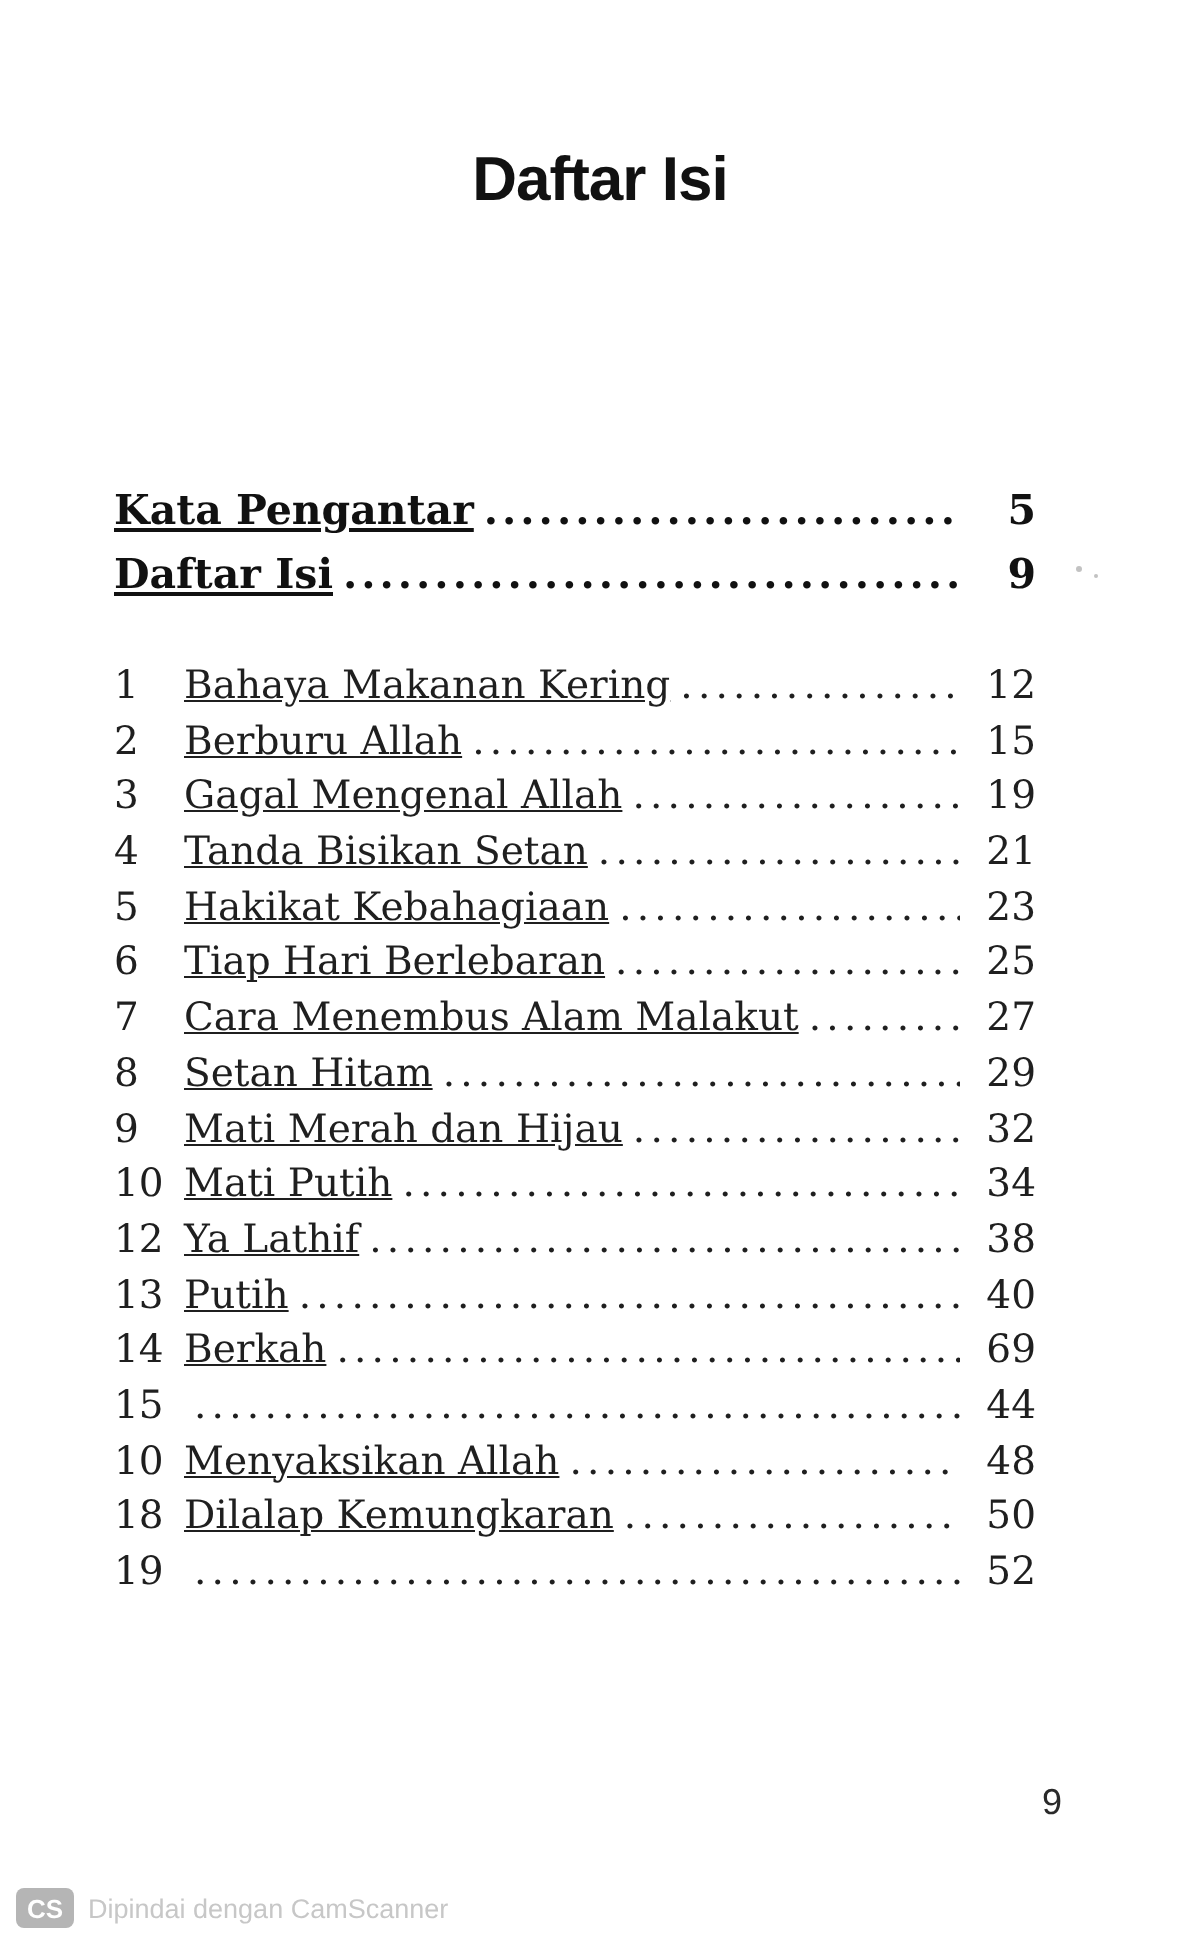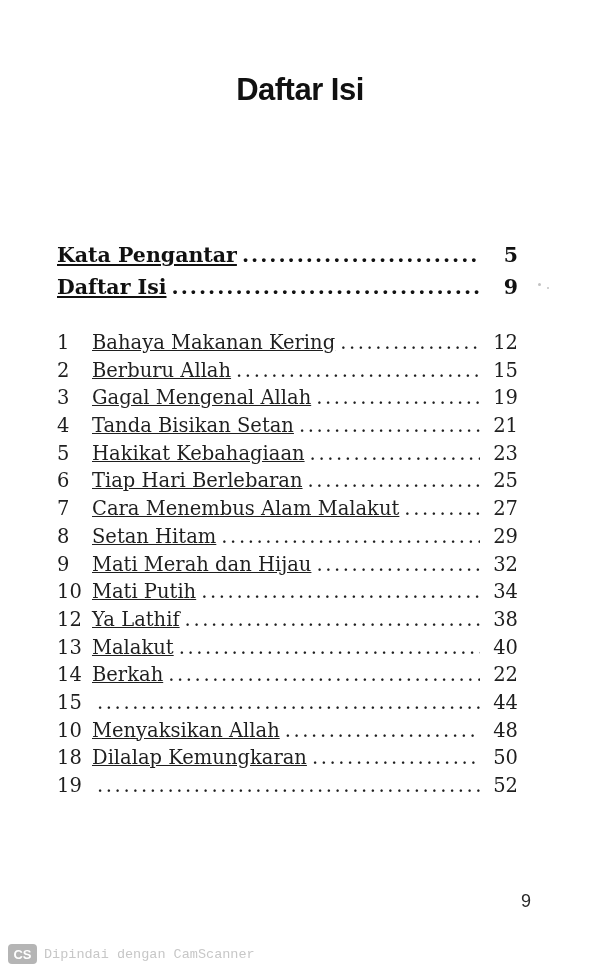--- a/index.html
+++ b/index.html
@@ -98,21 +98,21 @@
     border-radius:4px;
     color:#ffffff;
     font-family:"Liberation Sans","DejaVu Sans",sans-serif;
     font-weight:700;
     font-size:13px;
     display:flex;
     align-items:center;
     justify-content:center;
   }
   .wm-text{
-    font-family:Liberation Mono, monospace;
+    font-family:Liberation Sans, sans-serif;
     font-size:13.5px;
     color:var(--wm-gray);
   }
   .speck{
     position:absolute;
     background:#8f8f8f;
     border-radius:50%;
     opacity:0.55;
   }
   .speck-1{left:538px;top:283px;width:3px;height:3px;}
@@ -215,30 +215,30 @@
 
       <div class="toc-row">
         <span class="num">12</span>
         <span class="ttl">Ya Lathif</span>
         <span class="dots"></span>
         <span class="pg">38</span>
       </div>
 
       <div class="toc-row">
         <span class="num">13</span>
-        <span class="ttl">Malakut</span>
+        <span class="ttl">Putih</span>
         <span class="dots"></span>
         <span class="pg">40</span>
       </div>
 
       <div class="toc-row">
         <span class="num">14</span>
         <span class="ttl">Berkah</span>
         <span class="dots"></span>
-        <span class="pg">22</span>
+        <span class="pg">69</span>
       </div>
 
       <div class="toc-row">
         <span class="num">15</span>
         <span class="dots"></span>
         <span class="pg">44</span>
       </div>
 
 
       <div class="toc-row">

